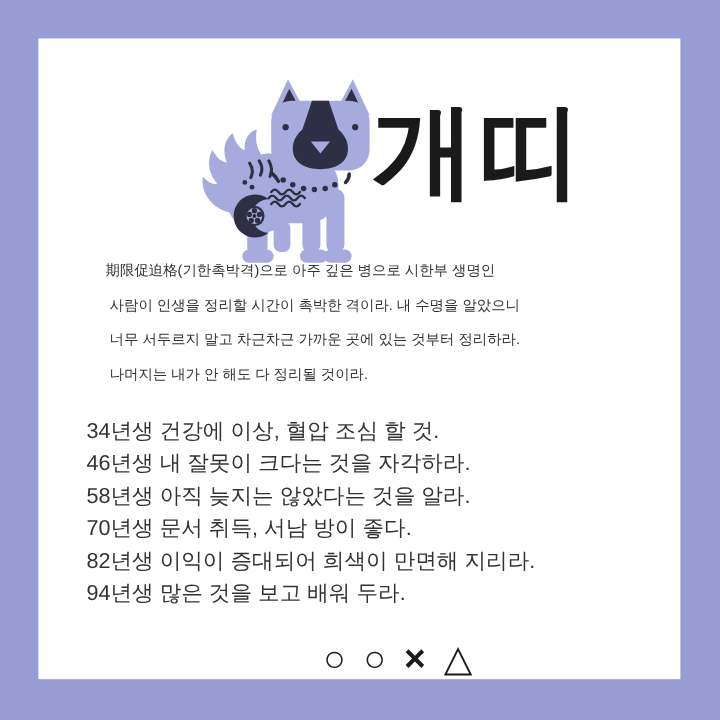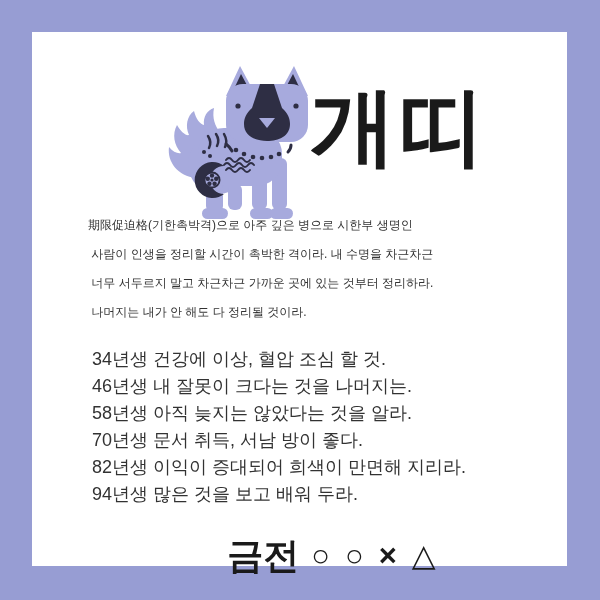--- a/index.html
+++ b/index.html
@@ -21,21 +21,21 @@
   .title{
     position:absolute;left:278px;top:46px;margin:0;
     font-size:86px;line-height:1.12;font-weight:900;letter-spacing:3px;
     color:var(--heading-color,#1a1a1a);white-space:nowrap;text-align:center;
   }
   .intro{
     position:absolute;left:56px;top:179px;width:500px;
     font-size:12px;line-height:29px;color:var(--text-color,#323232);
   }
   .years{
-    position:absolute;left:60px;top:314px;width:500px;
+    position:absolute;left:40px;top:314px;width:500px;
     font-size:18px;line-height:27px;color:var(--text-color,#323232);
   }
   .line{white-space:pre-wrap;}
   .summary{
     position:absolute;left:32px;top:500px;width:535px;
     display:flex;justify-content:center;align-items:center;gap:15px;
     font-weight:900;font-size:36px;color:var(--heading-color,#1a1a1a);
   }
   .pair{display:flex;align-items:center;gap:12px;}
   .sym{font-size:31px;font-weight:600;transform:translateY(-1px);}
@@ -107,37 +107,36 @@
       <circle class="accent-fill" cx="47.4" cy="121.7" r="2.2"></circle>
       <circle class="accent-fill" cx="45.8" cy="116.7" r="2.2"></circle>
       <circle class="accent-fill" cx="50" cy="118" r="1.6"></circle>
     </g>
   </svg>
 
   <h1 class="title">개띠</h1>
 
   <div class="intro">
     <div class="line">期限促迫格(기한촉박격)으로 아주 깊은 병으로 시한부 생명인</div>
-    <div class="line"> 사람이 인생을 정리할 시간이 촉박한 격이라. 내 수명을 차근차근</div>
+    <div class="line"> 사람이 인생을 정리할 시간이 촉박한 격이라. 내 수명을 알았으니</div>
     <div class="line"> 너무 서두르지 말고 차근차근 가까운 곳에 있는 것부터 정리하라.</div>
     <div class="line"> 나머지는 내가 안 해도 다 정리될 것이라.</div>
   </div>
 
   <div class="years">
     <div class="line">34년생 건강에 이상, 혈압 조심 할 것.</div>
-    <div class="line">46년생 내 잘못이 크다는 것을 나머지는.</div>
+    <div class="line">46년생 내 잘못이 크다는 것을 자각하라.</div>
     <div class="line">58년생 아직 늦지는 않았다는 것을 알라.</div>
     <div class="line">70년생 문서 취득, 서남 방이 좋다.</div>
     <div class="line">82년생 이익이 증대되어 희색이 만면해 지리라.</div>
     <div class="line">94년생 많은 것을 보고 배워 두라.</div>
   </div>
 
   <div class="summary">
     <span class="pair">
-      <span class="lbl">금전</span>
       <span class="sym">○</span>
     </span>
     <span class="pair">
       <span class="sym">○</span>
     </span>
     <span class="pair">
       <span class="sym">×</span>
     </span>
     <span class="pair">
       <span class="sym">△</span>

